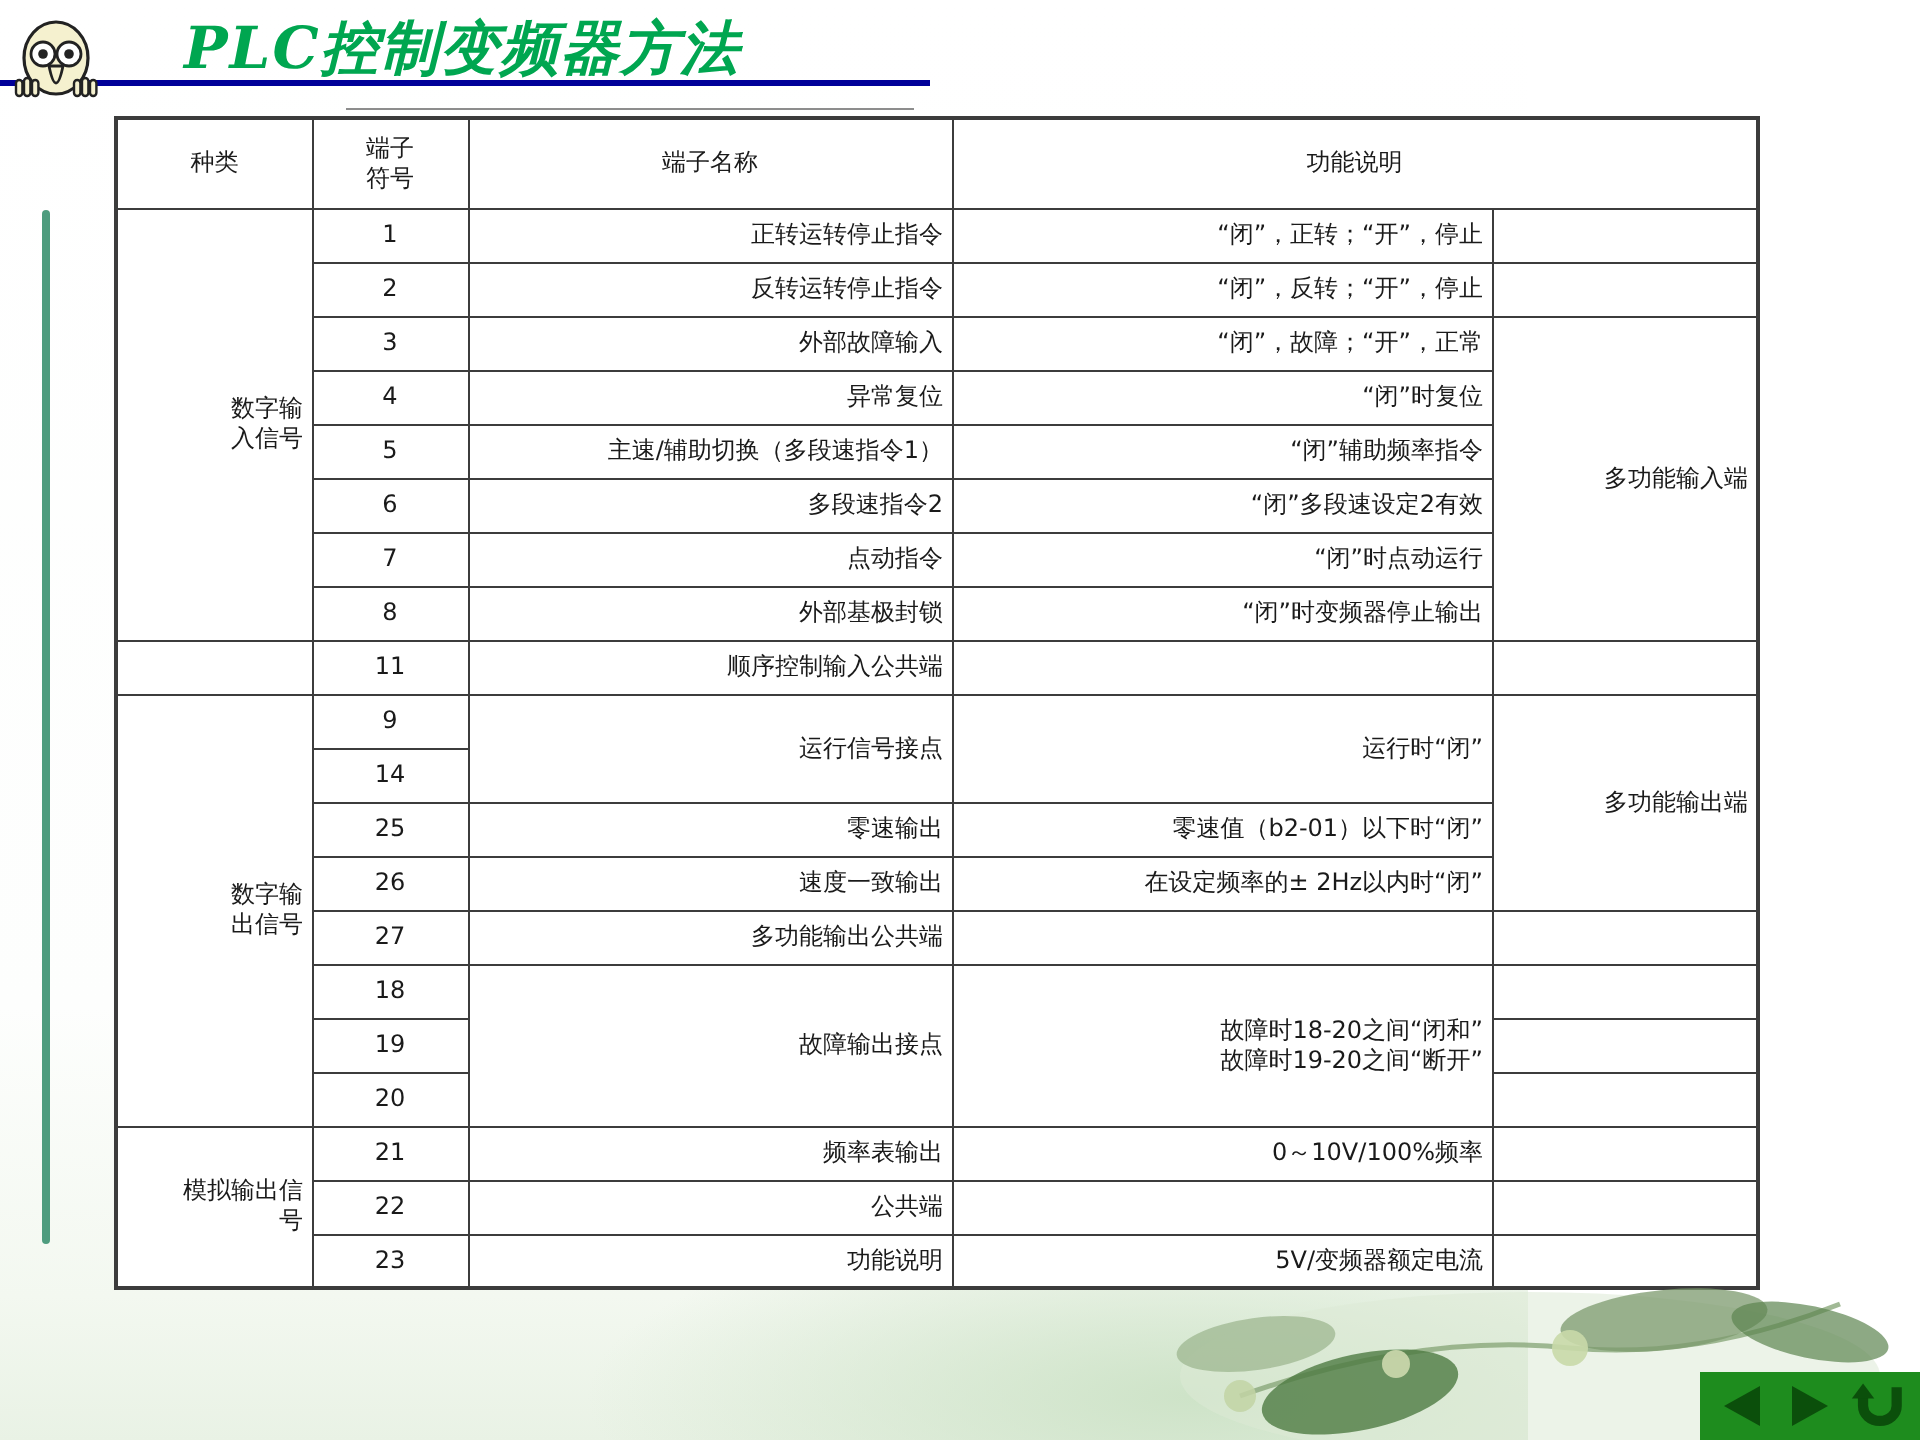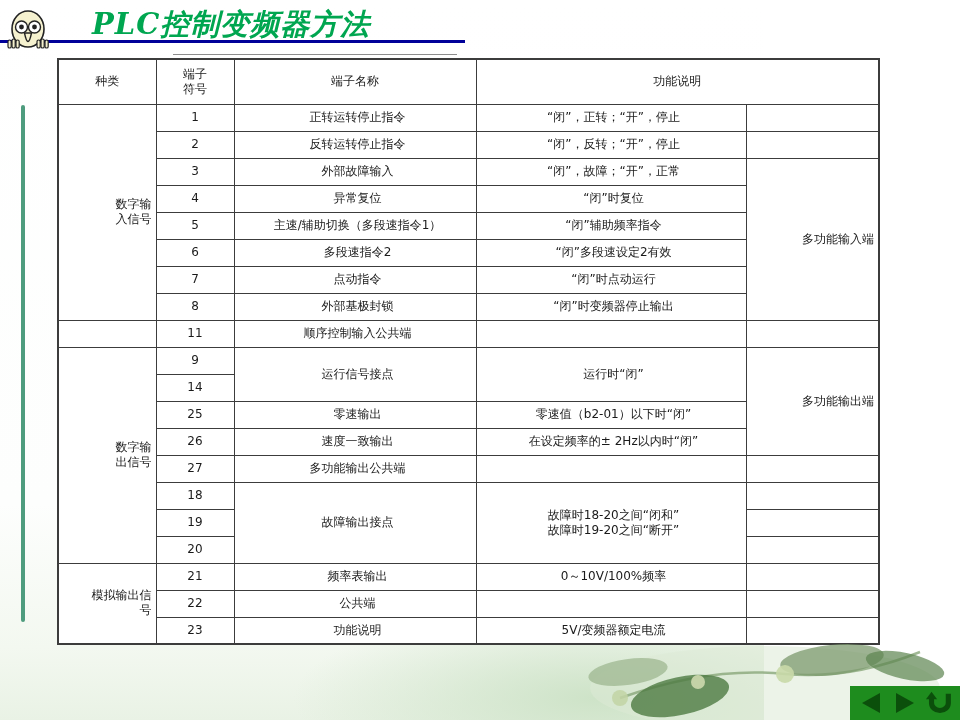--- a/index.html
+++ b/index.html
@@ -32,22 +32,22 @@
     position:absolute; left:57px; top:58px; width:821px;
     border-collapse:collapse; table-layout:fixed;
     font-size:12px; color:#1a1a1a; background:#fff;
   }
   table.main td, table.main th { border:1px solid #3c3c3c; line-height:1.25; padding:1px 4px; overflow:hidden; }
   table.main { border:2px solid #3c3c3c; }
   table.main th { font-weight:normal; text-align:center; white-space:pre-line; height:45px; }
   table.main tr { height:27px; }
   .t-cat  { text-align:right; white-space:pre-line; }
   .t-sym  { text-align:center; }
-  .t-name { text-align:center; padding-left:9px !important; }
-  .t-func { text-align:center; padding-left:9px !important; white-space:pre-line; }
+  .t-name { text-align:right; padding-left:9px !important; }
+  .t-func { text-align:right; padding-left:9px !important; white-space:pre-line; }
   .t-side { text-align:right; }
 
   
   .nav {
     position:absolute; left:850px; top:686px; width:110px; height:34px;
     background:#1E8C1E; display:flex; align-items:center; justify-content:space-between;
     padding:0 7px; z-index:4;
   }
   .nav-btn { width:28px; height:24px; display:flex; align-items:center; justify-content:center; cursor:pointer; background:transparent; border:none; }
 

